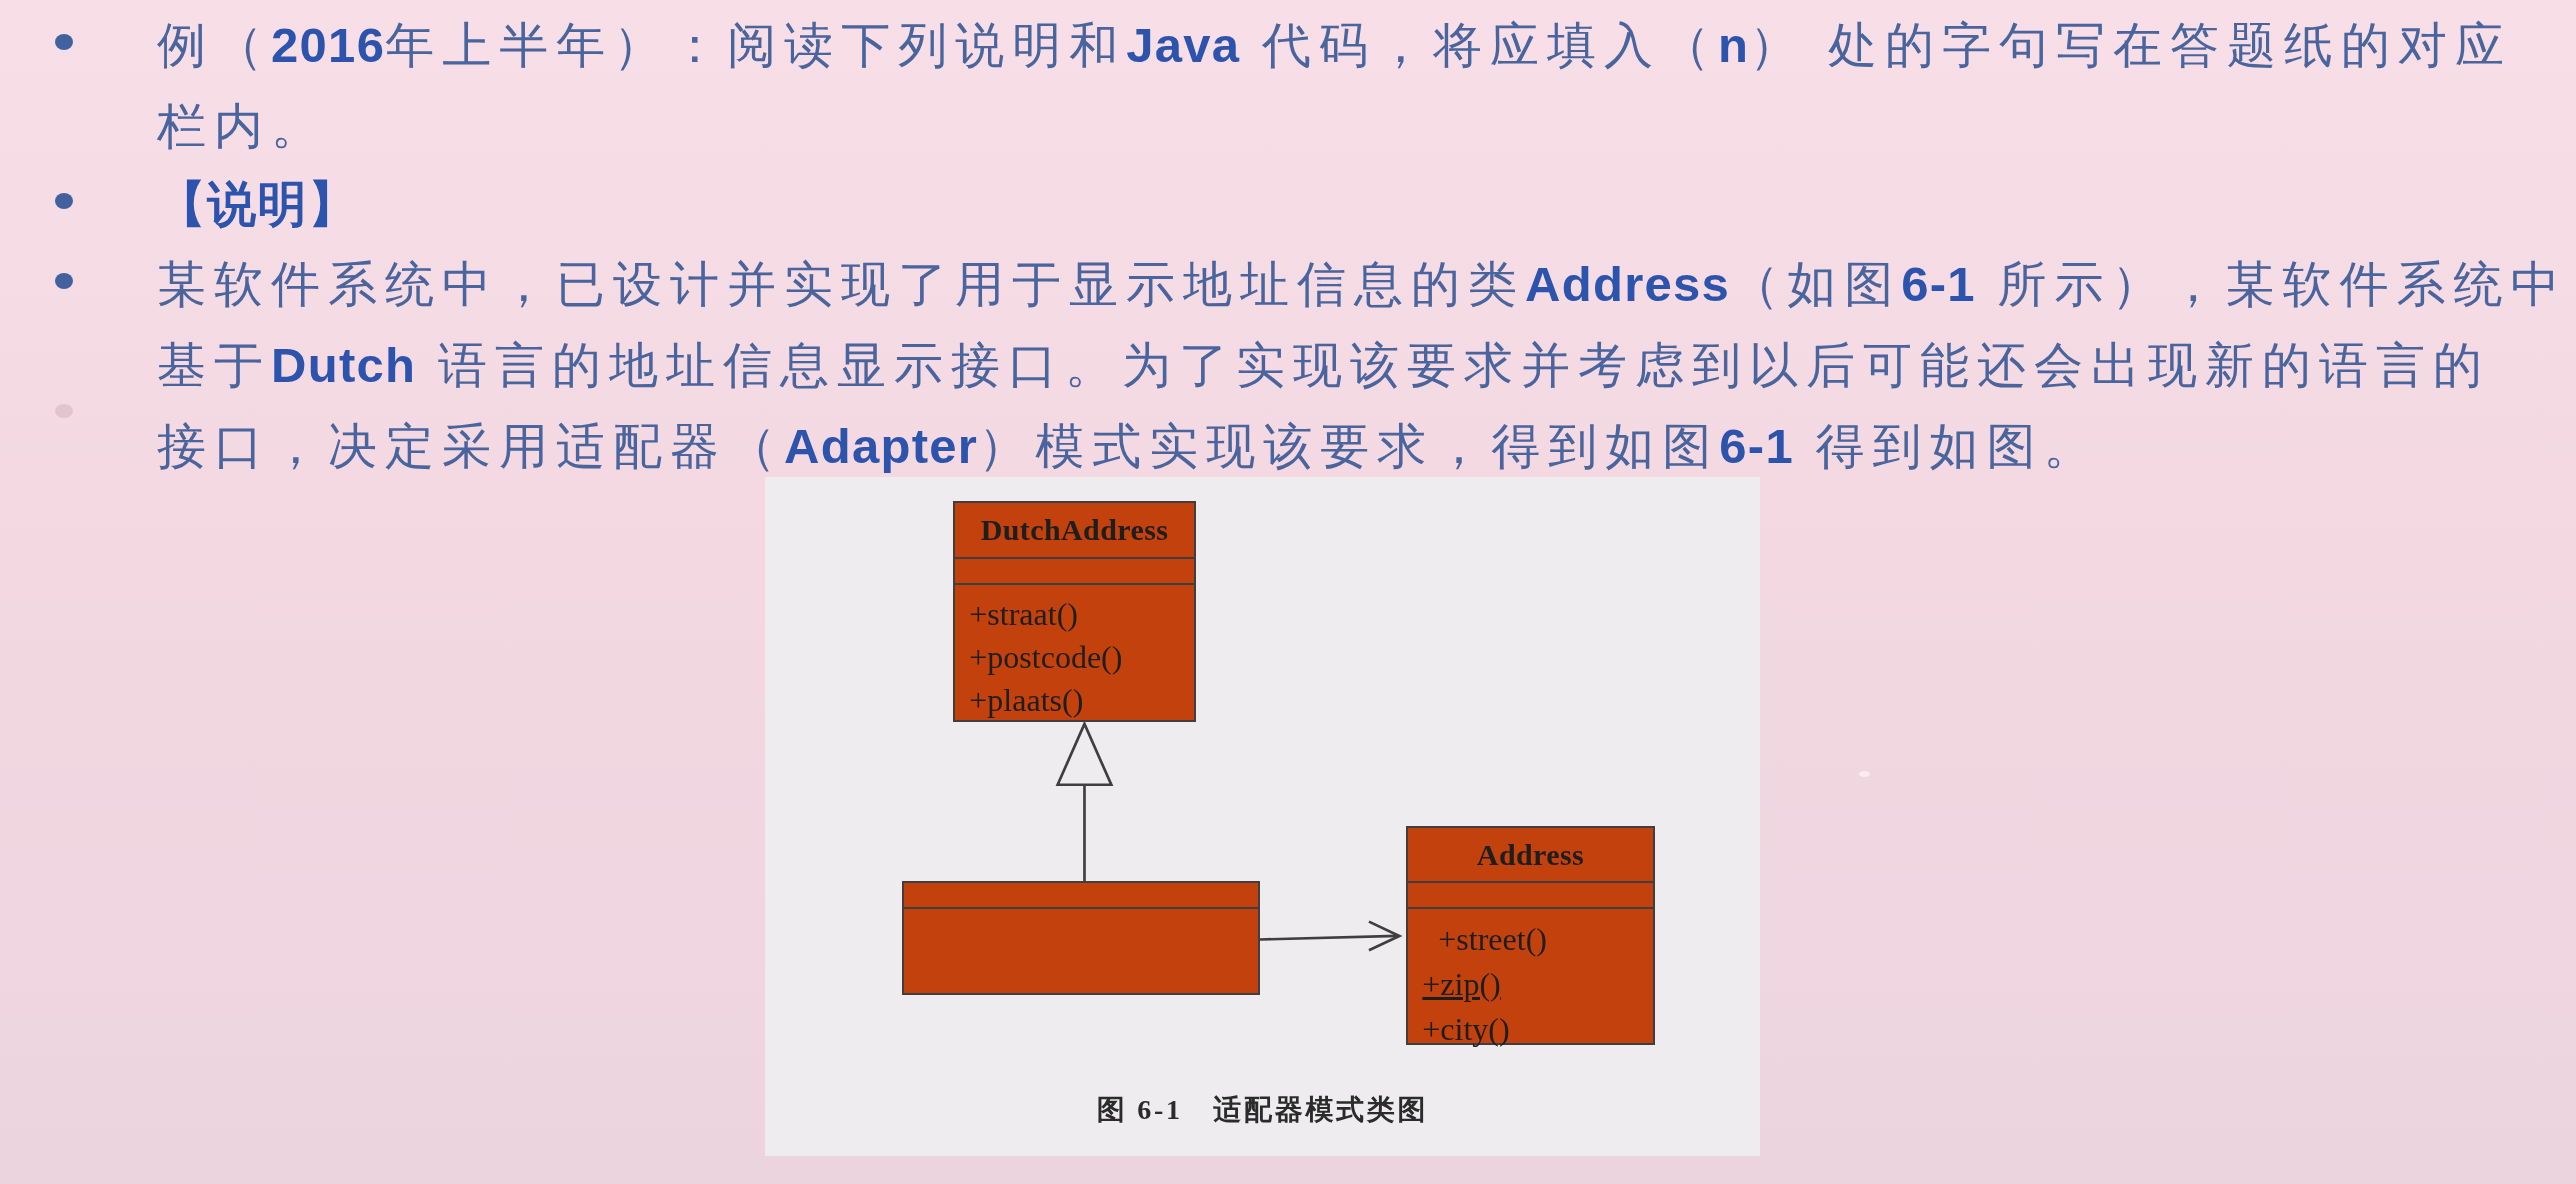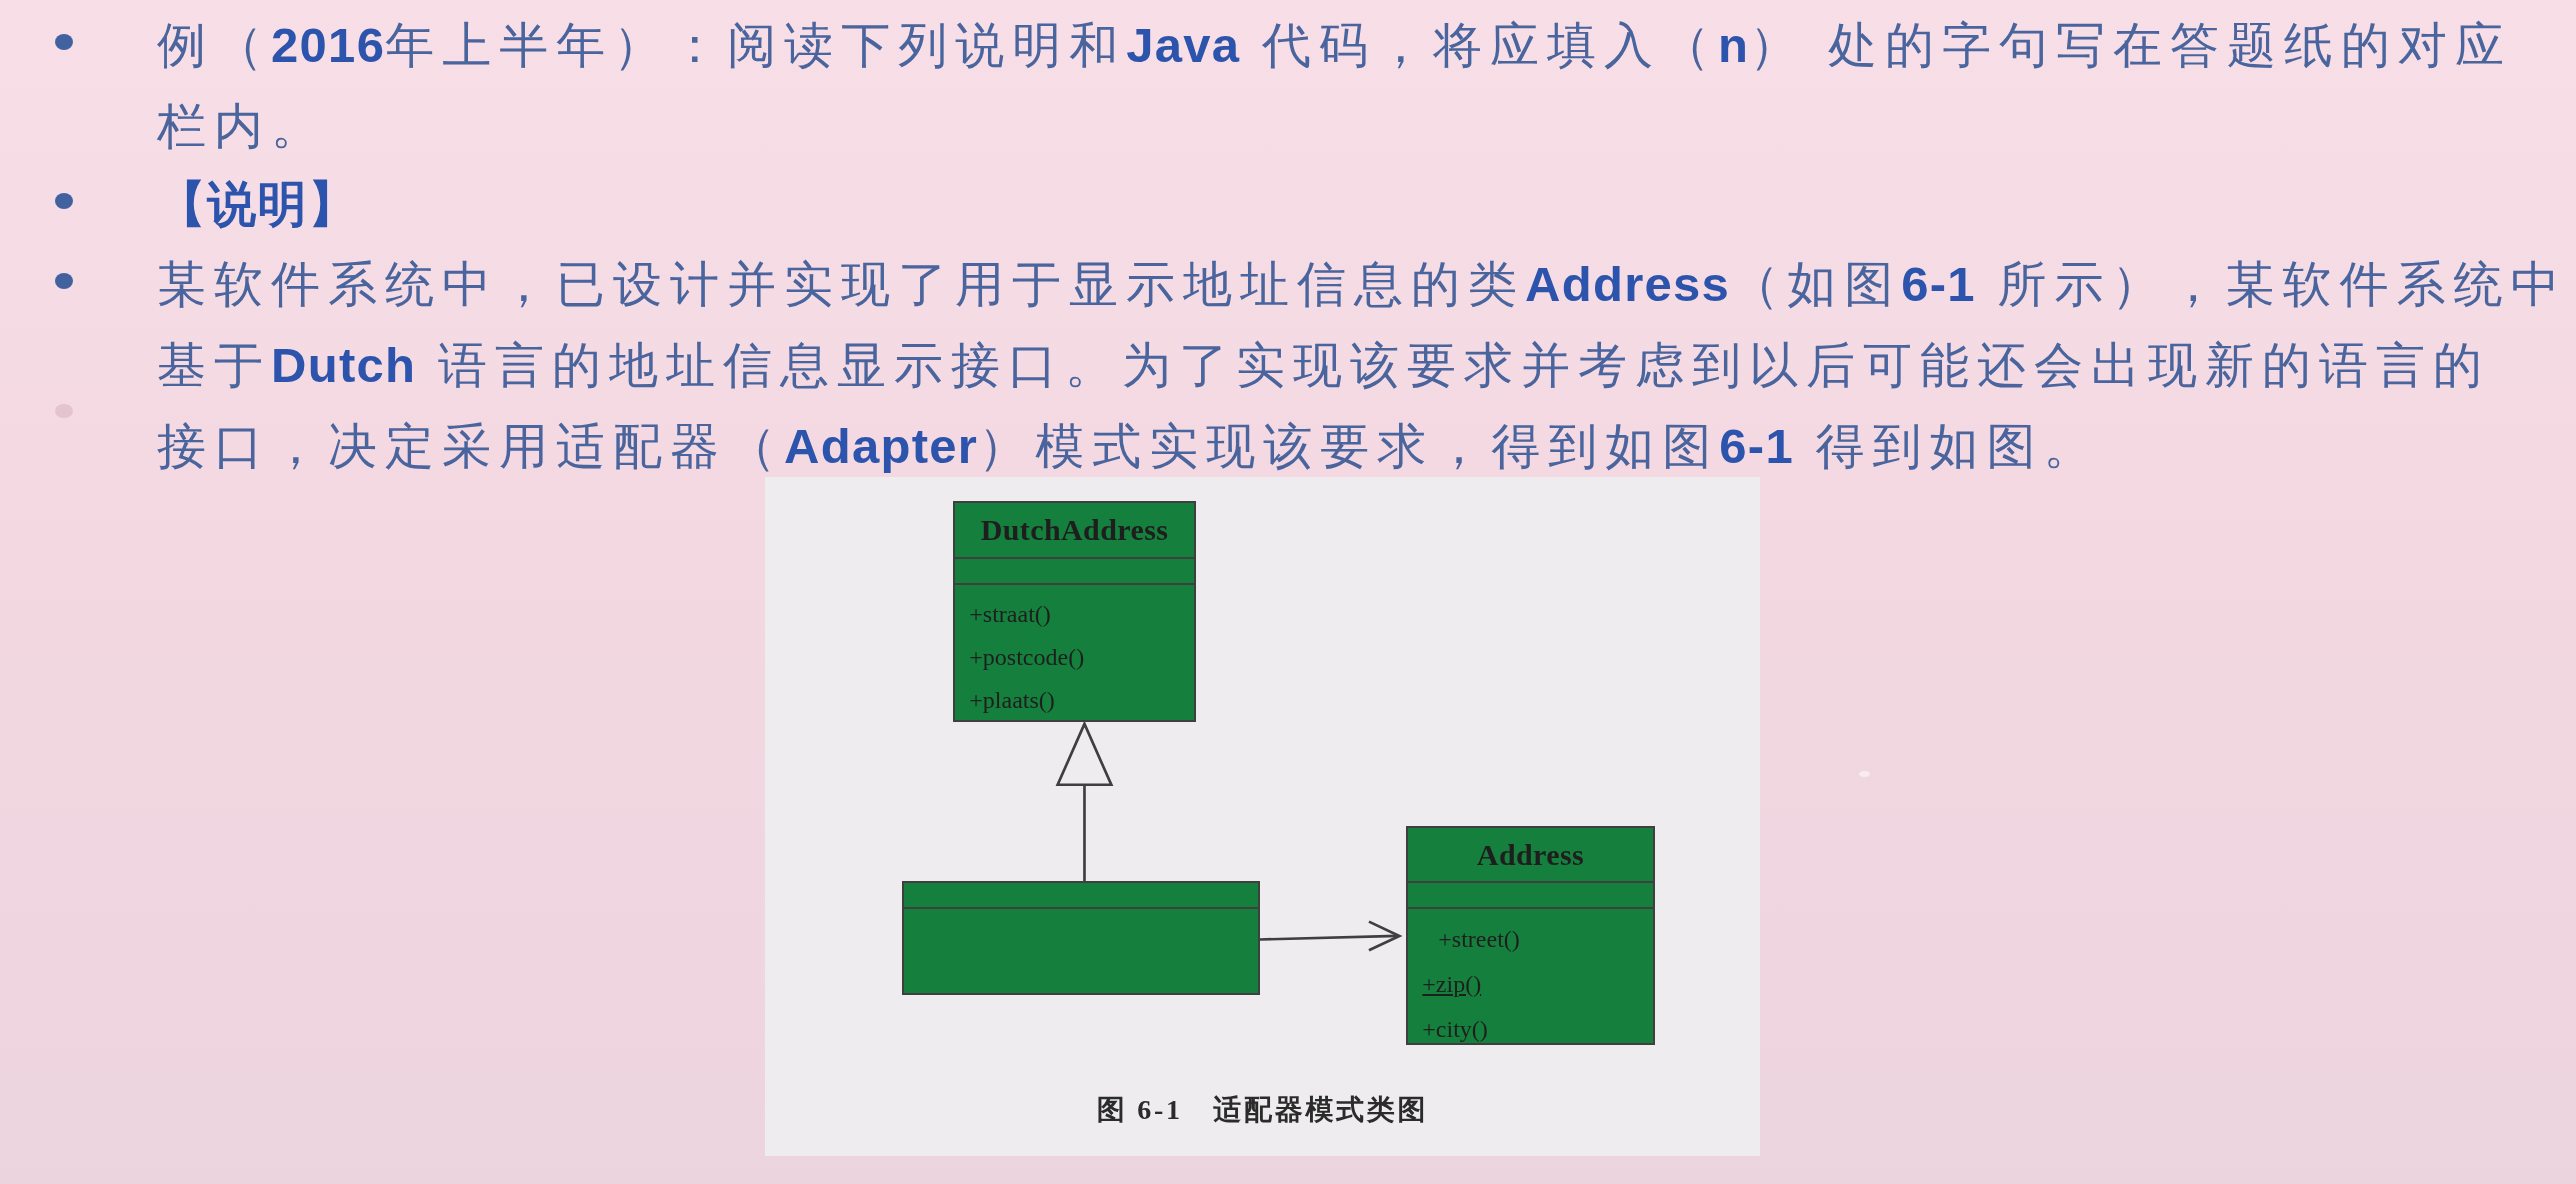--- a/index.html
+++ b/index.html
@@ -39,31 +39,31 @@
   }
   
   .panel{
     position:absolute;left:765px;top:477px;width:995px;height:679px;
     background:#eeecef;
   }
   .connectors{position:absolute;left:0;top:0;}
   .uml-box{
     position:absolute;box-sizing:border-box;
     border:2.7px solid #3f3f3f;
-    background:#15803d;
+    background:#c2410c;
     color:#1e1e1e;
     font-family:"Liberation Serif","DejaVu Serif",serif;
   }
   .uml-title{
     box-sizing:border-box;border-bottom:2.7px solid #3f3f3f;
     display:flex;align-items:center;justify-content:center;
     font-size:30px;font-weight:600;letter-spacing:0.4px;
   }
   .uml-attrs{box-sizing:border-box;border-bottom:2.7px solid #3f3f3f;}
-  .uml-methods{padding:8px 0 0 14.3px;font-size:24px;}
+  .uml-methods{padding:8px 0 0 14.3px;font-size:32px;}
   .uml-methods div{line-height:43px;white-space:nowrap;}
   .caption{
     position:absolute;left:0;top:614px;width:100%;
     text-align:center;
     font-family:"Liberation Serif","DejaVu Serif",serif;
     font-size:28px;font-weight:600;letter-spacing:2.7px;color:#2b2b2b;
   }
 </style>
 </head>
 <body>

